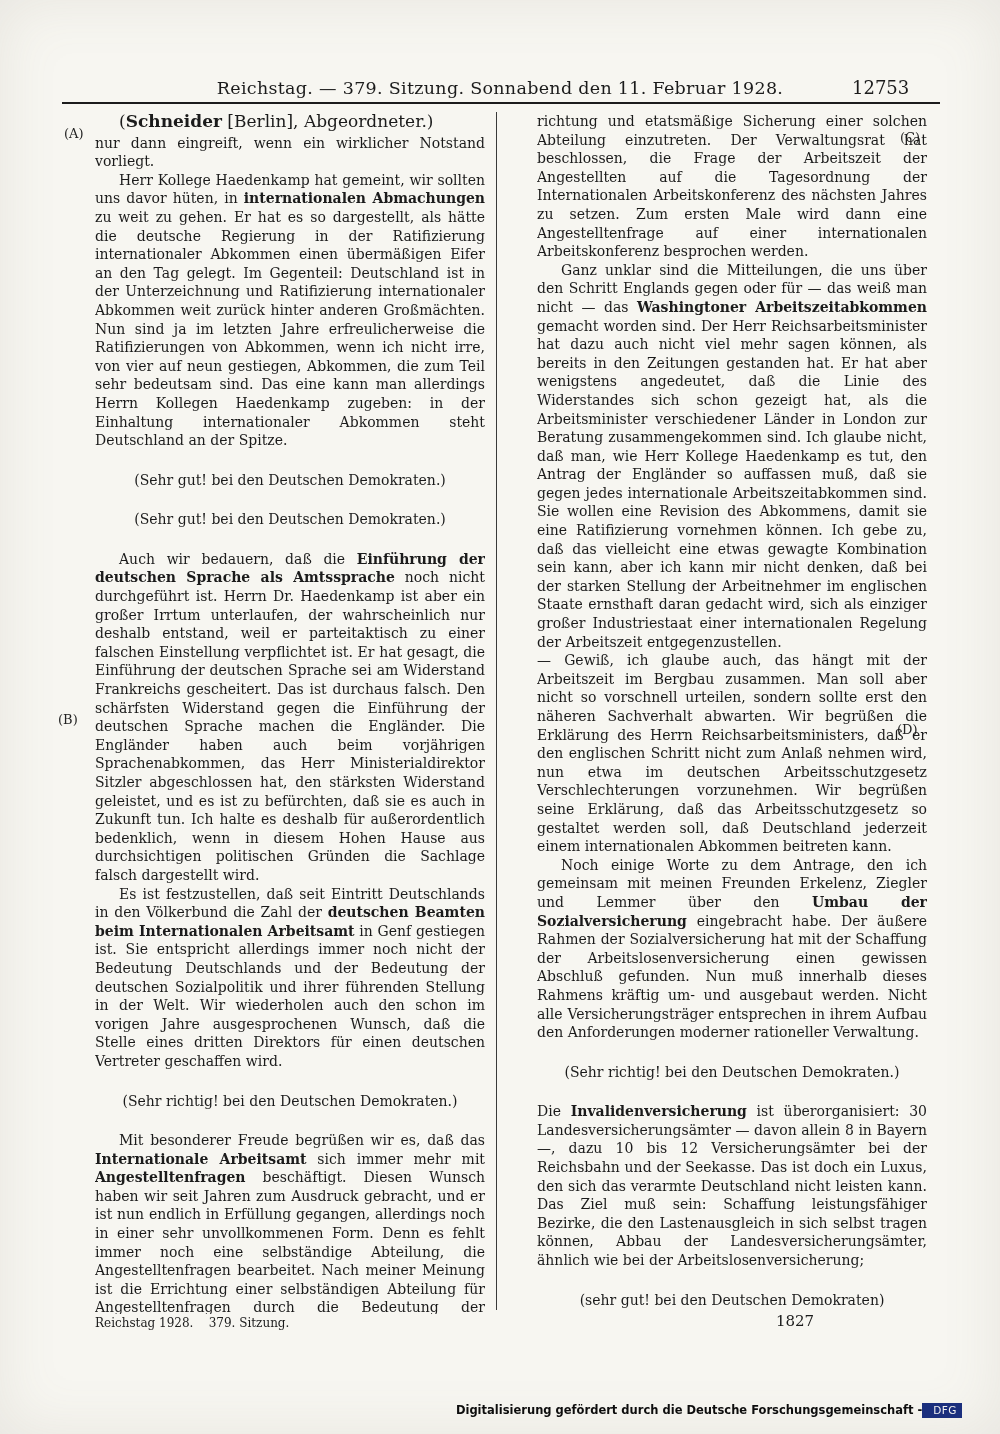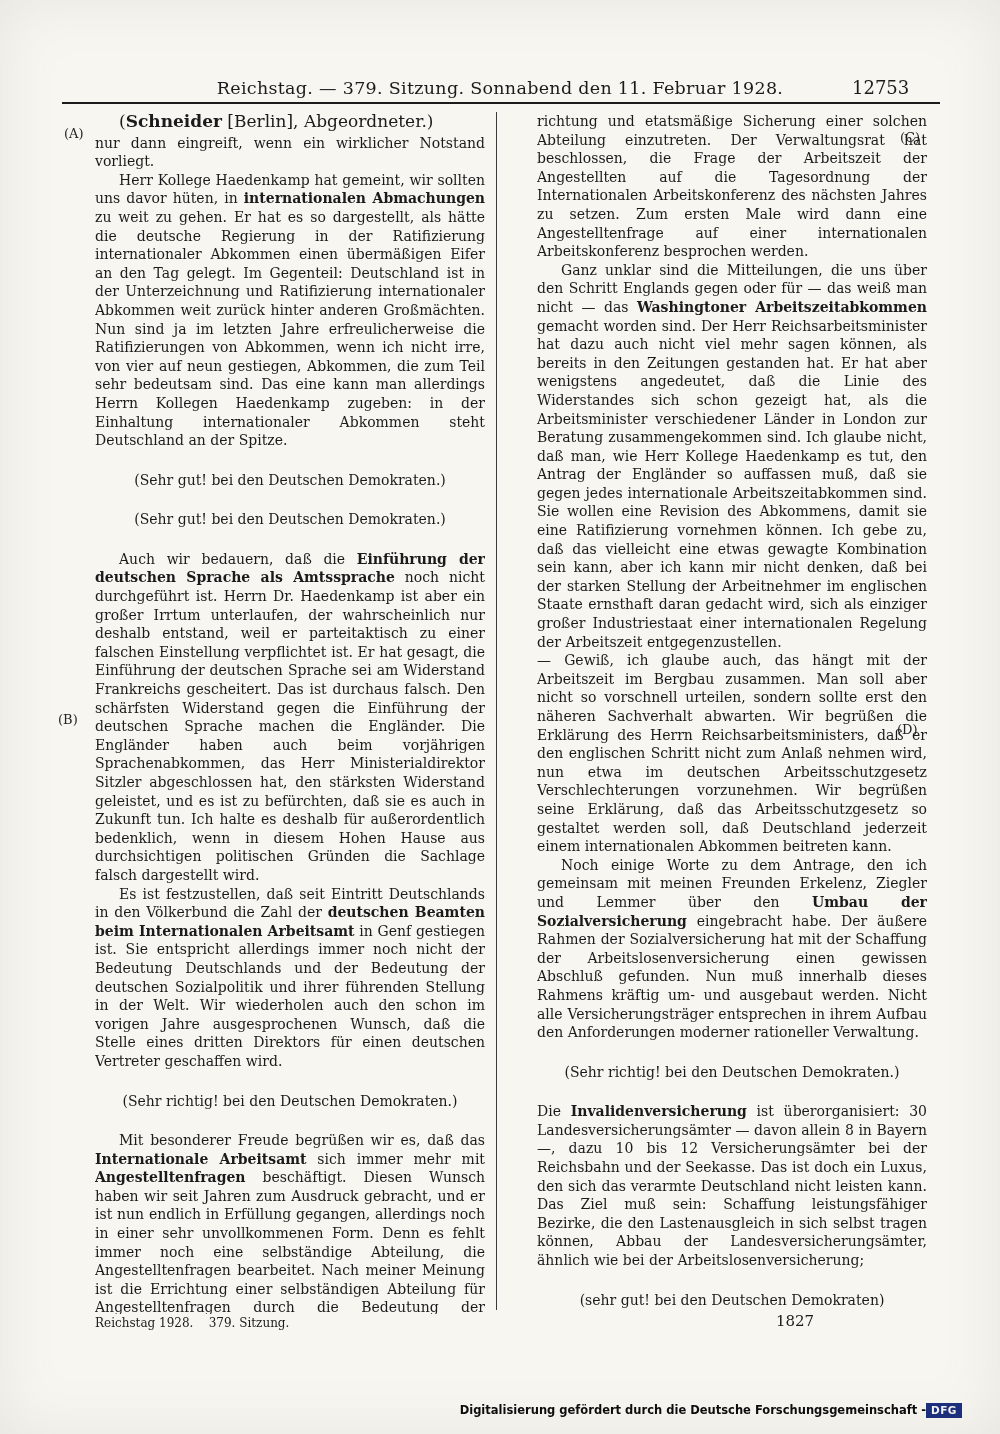--- a/index.html
+++ b/index.html
@@ -47,21 +47,21 @@
   .footer-page{
     position:absolute;left:760px;top:1312px;width:70px;text-align:center;font-size:15px;
   }
   .credit{
     position:absolute;right:38px;top:1403px;font-size:11.5px;font-weight:bold;
     font-family:"DejaVu Sans","Liberation Sans",sans-serif;color:#0d0d0d;
     display:flex;
   }
   .dfg-logo{
     display:inline-block;background:#1b2f7d;color:#f2f2f2;
-    font-size:10.5px;font-weight:bold;padding:1px 5px 2px 5px;letter-spacing:.5px;
+    font-size:10.5px;font-weight:normal;padding:1px 5px 2px 11px;letter-spacing:.5px;
   }
 </style>
 </head>
 <body>
 
 <div class="page">
 
   <div class="header-title">Reichstag. — 379. Sitzung. Sonnabend den 11. Februar 1928.</div>
   <div class="page-number">12753</div>
   <div class="header-rule"></div>

